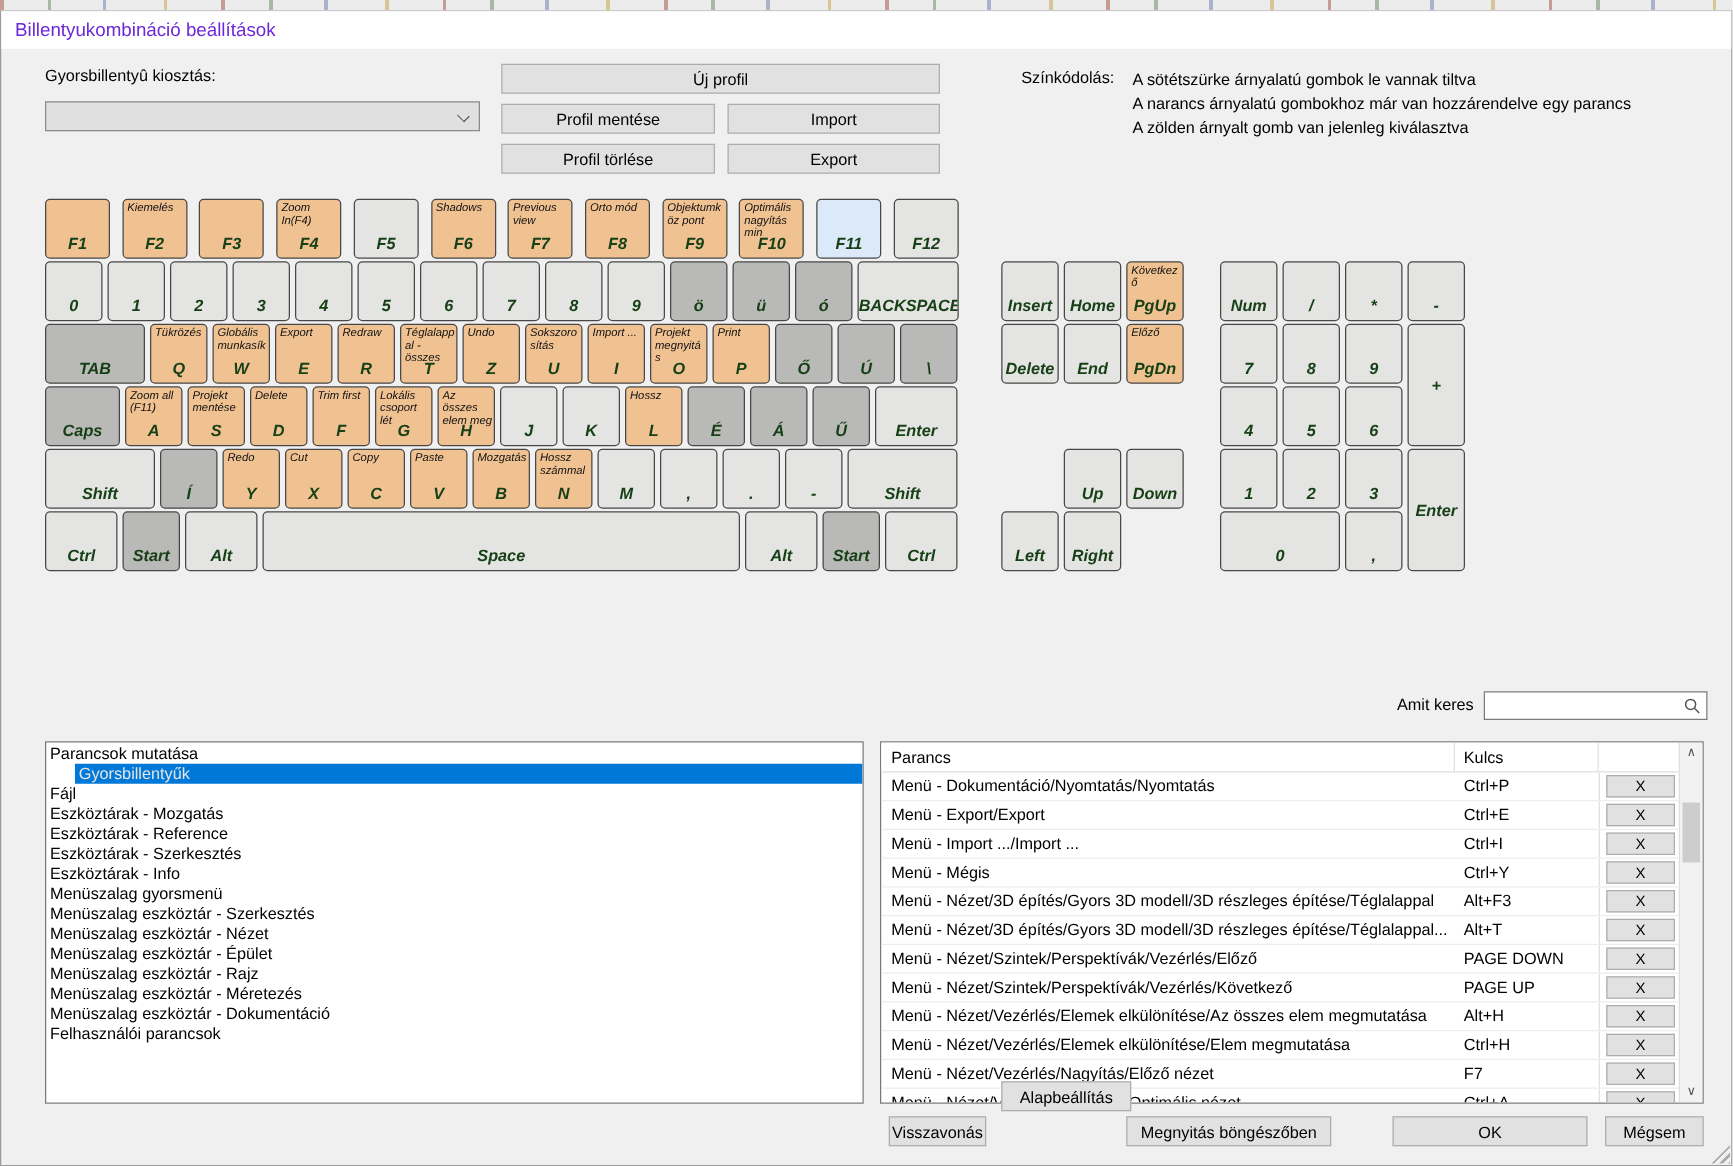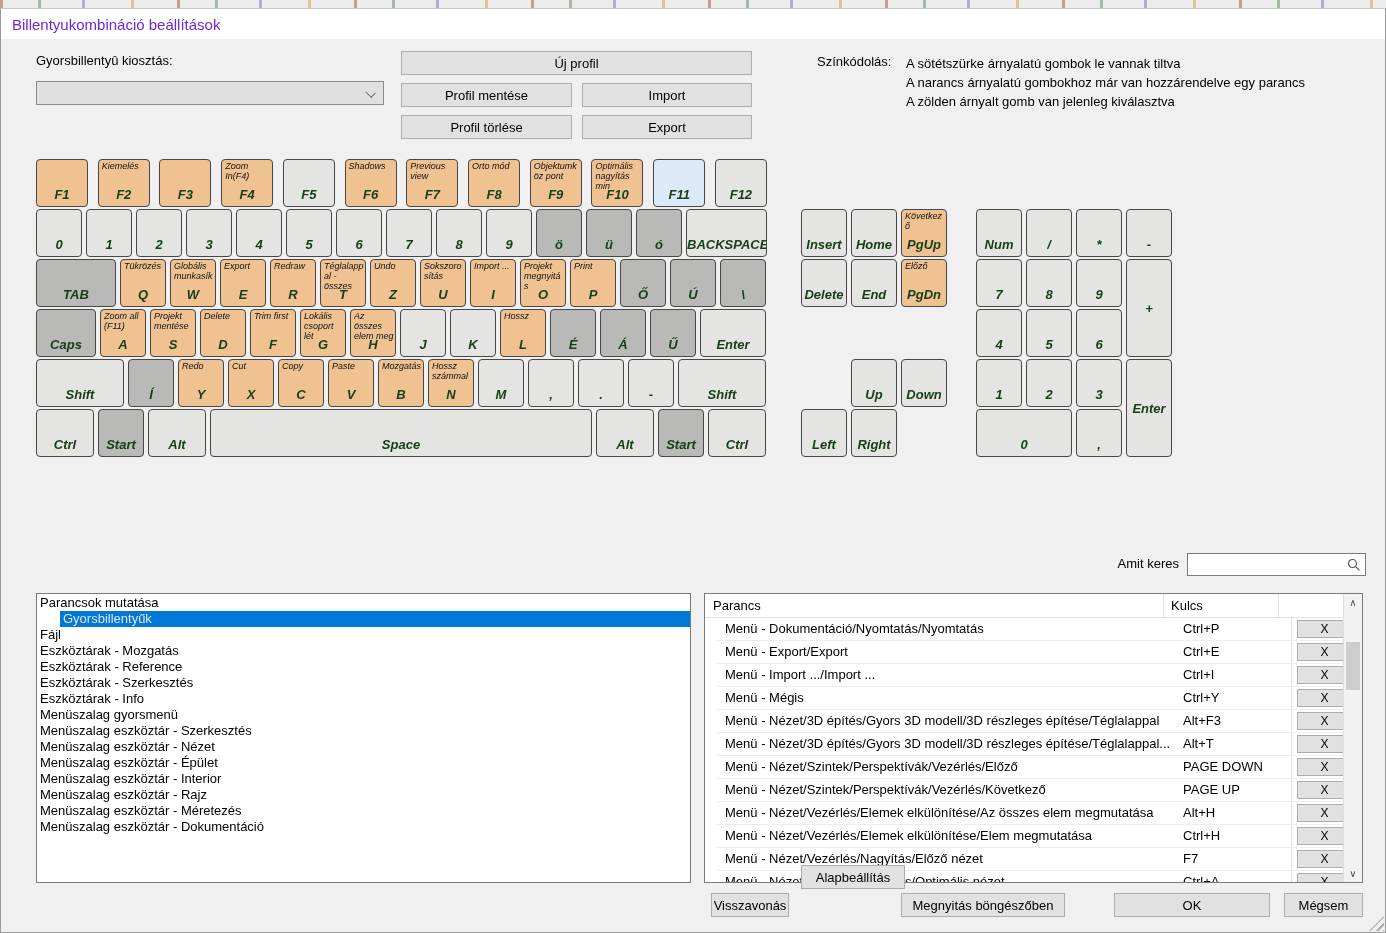--- a/index.html
+++ b/index.html
@@ -72,21 +72,21 @@
 
   
   .table { position:absolute; left:703px; top:584px; width:659px; height:290px;
     background:#fff; border:1px solid #7a7a7a; overflow:hidden; }
   .thead { position:absolute; left:0; top:0; right:19px; height:24px; display:grid;
     grid-template-columns:459px 115px 1fr; border-bottom:1px solid #e0e0e0; background:#fff; }
   .thead .hc { line-height:23px; padding-left:8px; border-right:1px solid #e0e0e0; }
   .thead .hc:nth-child(2) { padding-left:7px; }
   .thead .hc:last-child { border-right:none; }
   .tbody { position:absolute; left:0; top:24px; right:19px; bottom:0; overflow:hidden; }
-  .trow { display:grid; grid-template-columns:459px 115px 1fr; height:23px; border-bottom:1px solid #ededed;margin-left:12px; }
+  .trow { display:grid; grid-template-columns:459px 115px 1fr; height:23px; border-bottom:1px solid #ededed; }
   .trow .cmd { line-height:22px; padding-left:8px; white-space:nowrap; overflow:hidden; }
   .trow .kc  { line-height:22px; padding-left:7px; white-space:nowrap; }
   .trow .xc  { border-left:1px solid #e0e0e0; display:flex; align-items:center; }
   .xbtn { width:55px; height:18px; margin-left:5px; background:#e1e1e1; border:1px solid #adadad;
     font-size:12px; text-align:center; line-height:16px; cursor:default; }
   .vscroll { position:absolute; right:0; top:0; bottom:0; width:19px; background:#f2f2f2; border-left:1px solid #dfdfdf; }
   .vs-arrow { position:absolute; left:0; width:18px; height:17px; color:#505050; font-size:10px;
     text-align:center; line-height:17px; }
   .vs-up { top:0; } .vs-down { bottom:0; }
   .vs-thumb { position:absolute; left:2px; width:14px; top:48px; height:48px; background:#cdcdcd; }
@@ -497,24 +497,24 @@
       <div class="item sel">Gyorsbillentyűk</div>
       <div class="item">Fájl</div>
       <div class="item">Eszköztárak - Mozgatás</div>
       <div class="item">Eszköztárak - Reference</div>
       <div class="item">Eszköztárak - Szerkesztés</div>
       <div class="item">Eszköztárak - Info</div>
       <div class="item">Menüszalag gyorsmenü</div>
       <div class="item">Menüszalag eszköztár - Szerkesztés</div>
       <div class="item">Menüszalag eszköztár - Nézet</div>
       <div class="item">Menüszalag eszköztár - Épület</div>
-      <div class="item">Menüszalag eszköztár - Interior</div>
       <div class="item">Menüszalag eszköztár - Rajz</div>
       <div class="item">Menüszalag eszköztár - Méretezés</div>
       <div class="item">Menüszalag eszköztár - Dokumentáció</div>
+      <div class="item">Felhasználói parancsok</div>
     </div>
 
   <div class="table">
     <div class="thead">
       <div class="hc">Parancs</div>
       <div class="hc">Kulcs</div>
       <div class="hc"></div>
     </div>
     <div class="tbody" id="tbody">
         <div class="trow">

